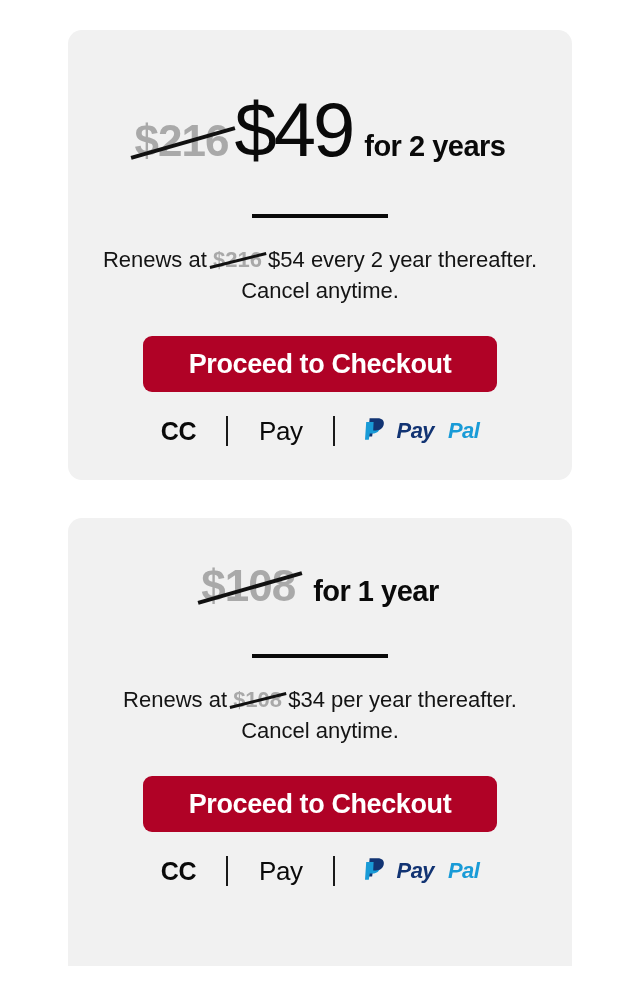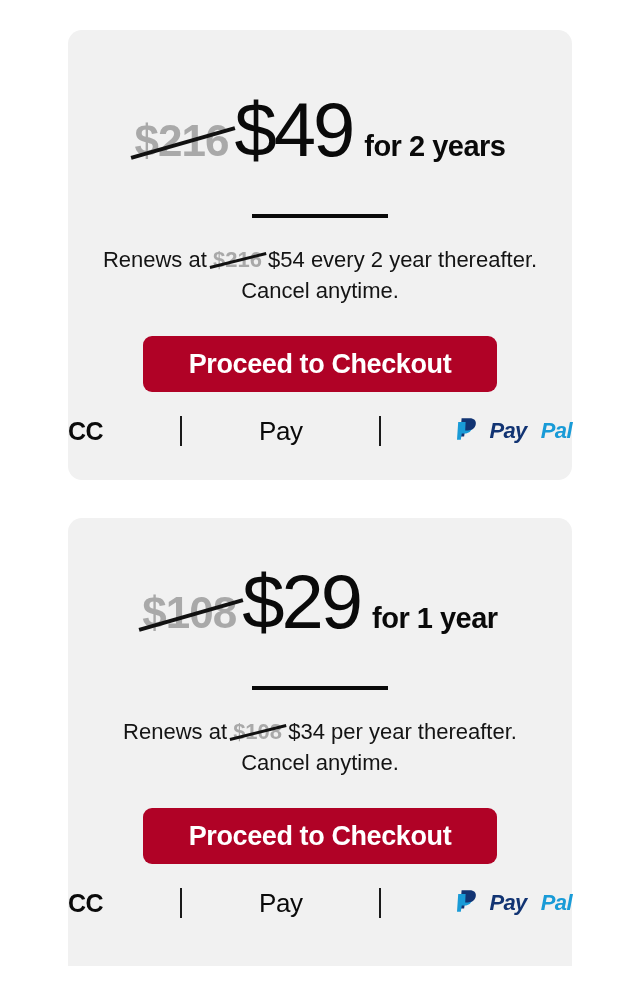--- a/index.html
+++ b/index.html
@@ -139,21 +139,21 @@
     font-weight: bold;
     letter-spacing: -0.4px;
     cursor: pointer;
     padding: 0;
   }
 
   
   .payments {
     display: flex;
     align-items: center;
-    justify-content: space-between;
+    justify-content: center;
     margin-top: 22px;
     gap: 0;
   }
   .pay-item {
     display: flex;
     align-items: center;
     justify-content: center;
     height: 34px;
   }
   .pay-sep {
@@ -251,21 +251,20 @@
     </div>
   </div>
 
   <div class="card card-2">
 
     <div class="price-row">
       <span class="old-price">
         <span>$108</span>
         <span class="slash"></span>
       </span>
-      <span class="new-price">$29</span>
       <span class="term">for 1 year</span>
     </div>
 
     <div class="rule-wrap">
       <div class="rule"></div>
     </div>
 
     <div class="renew">
       <span>Renews at</span>
       <span class="old-inline">

